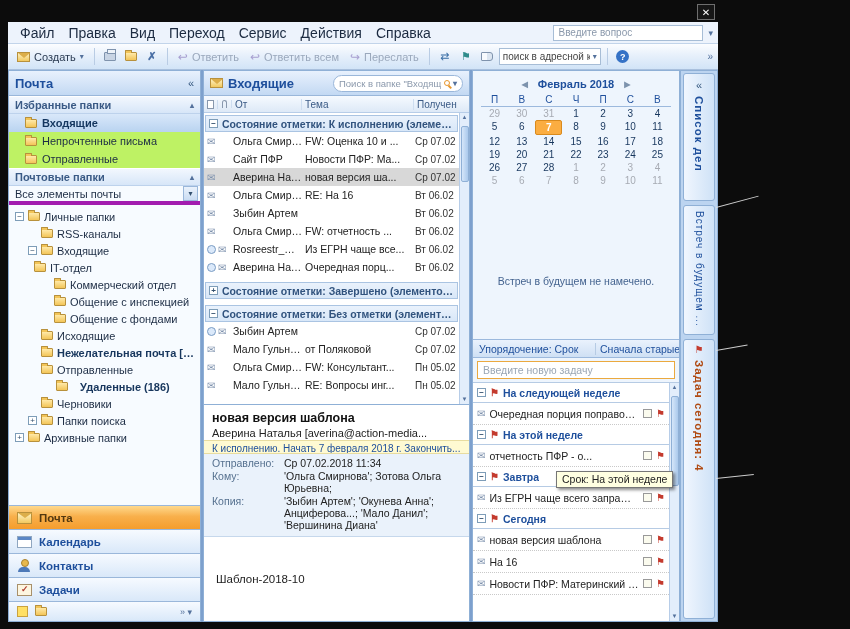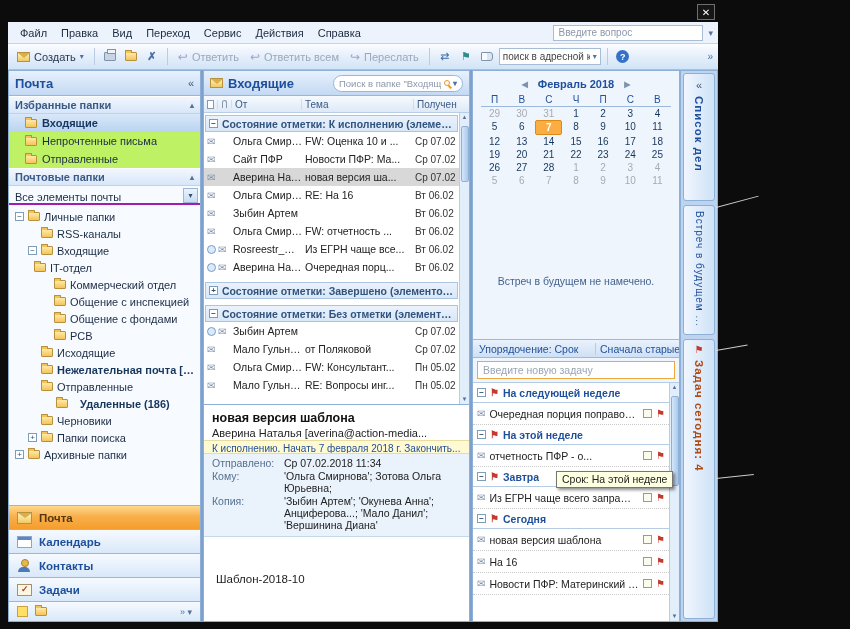--- a/index.html
+++ b/index.html
@@ -4,21 +4,21 @@
 <style>
   *{margin:0;padding:0;box-sizing:border-box;font-family:"Liberation Sans",sans-serif;}
   html,body{background:#000;}
   .screen{position:relative;width:850px;height:629px;background:#0c0c0c;overflow:hidden;}
 
   
   .win-close{position:absolute;left:697px;top:4px;width:18px;height:16px;color:#fff;border:1px solid #6e6e6e;background:#161616;font-size:10px;display:flex;align-items:center;justify-content:center;cursor:pointer;}
 
   
   .menubar{position:absolute;left:8px;top:22px;width:710px;height:22px;background:#edf3fc;border-bottom:1px solid #c2d4ea;display:flex;align-items:center;gap:1px;padding:0 5px;}
-  .menu-item{font-size:11px;color:#1b2a40;padding:2px 7px;white-space:nowrap;}
+  .menu-item{font-size:14px;color:#1b2a40;padding:2px 7px;white-space:nowrap;}
   .question-box{margin-left:auto;width:150px;height:16px;background:#fff;border:1px solid #a7bdd6;font-size:10px;color:#666;padding:0 4px;}
   .question-box::placeholder{color:#8a98ab;}
   .menu-chev{color:#54719c;font-size:9px;margin-left:4px;}
 
   
   .toolbar{position:absolute;left:8px;top:44px;width:710px;height:26px;background:linear-gradient(#fcfdff,#e7f0fb 45%,#d2e4f7);border-bottom:1px solid #a9c0dd;display:flex;align-items:center;padding:0 5px;gap:3px;font-size:11px;color:#2b3b52;}
   .tb-sep{width:1px;height:17px;background:#b9cce4;margin:0 3px;flex:none;}
   .tb-btn{display:flex;align-items:center;gap:4px;padding:2px 4px;border-radius:2px;white-space:nowrap;}
   .tb-btn.disabled{color:#9aa8bc;}
   .tb-ico{display:flex;align-items:center;justify-content:center;width:18px;height:18px;}
@@ -51,21 +51,21 @@
   .bold{font-weight:bold;color:#17365d;}
   .flag{font-size:10px;line-height:10px;flex:none;}
   .flag.red{color:#c43b2e;}
 
   
   .nav-pane{position:absolute;left:8px;top:70px;width:193px;height:552px;background:#eaf2fc;border:1px solid #8fb0d6;display:flex;flex-direction:column;}
   .section-hdr{height:18px;background:linear-gradient(#f2f7fe,#d7e6f8);border-bottom:1px solid #bdd2ec;border-top:1px solid #fff;color:#3a5a85;font-size:11px;font-weight:bold;display:flex;align-items:center;padding:0 6px;flex:none;}
   .section-hdr .chev{margin-left:auto;}
   .fav-item{height:18px;display:flex;align-items:center;gap:5px;padding:0 4px 0 16px;font-size:11px;color:#1c2c44;background:#bef264;flex:none;}
   .fav-item.selected{background:linear-gradient(#d9e8fa,#b9d3f0);font-weight:bold;color:#14365f;}
-  .combo{height:19px;background:#f7fbff;border-bottom:2px solid #a21caf;display:flex;align-items:flex-end;padding:0 2px 0 6px;font-size:11px;color:#1c2c44;flex:none;gap:4px;}
+  .combo{height:19px;background:#f7fbff;border-bottom:4px solid #a21caf;display:flex;align-items:center;padding:0 2px 0 6px;font-size:11px;color:#1c2c44;flex:none;gap:4px;}
   .combo .dd{margin-left:auto;width:15px;height:15px;background:linear-gradient(#eaf2fc,#cadcf2);border:1px solid #9ab7da;color:#33506e;font-size:8px;display:flex;align-items:center;justify-content:center;}
   .tree{flex:1;background:#f7fbff;overflow:hidden;padding-top:3px;}
   .tree-row{height:17px;display:flex;align-items:center;gap:4px;font-size:11px;color:#1c2c44;padding-right:2px;}
   .nav-btn{height:24px;border-top:1px solid #9ab7da;display:flex;align-items:center;gap:7px;padding:0 8px;font-size:11.5px;font-weight:bold;color:#1e4f9c;background:linear-gradient(#f6faff,#d9e8f9);flex:none;}
   .nav-btn.active{background:linear-gradient(#ffd98d,#f8b04c 45%,#f59d2c);color:#53380f;}
   .nav-icons{height:20px;border-top:1px solid #9ab7da;display:flex;align-items:center;gap:7px;padding:0 8px;background:linear-gradient(#f6faff,#d9e8f9);flex:none;color:#54719c;}
   .nico{width:15px;height:12px;position:relative;flex:none;}
   .nico-mail{background:linear-gradient(#fef3c8,#f2c95f);border:1px solid #b8913c;}
   .nico-mail:before{content:"";position:absolute;left:0;top:0;border-style:solid;border-color:#dcae4a transparent transparent transparent;border-width:5px 7px 0 7px;}
   .nico-calendar{background:#fff;border:1px solid #8fa6c0;}
@@ -290,25 +290,20 @@
         </div>
         <div class="tree-row" style="padding-left: 32px;">
           <span class="expspace"></span>
           <span class="folder"></span>
           <span class="lbl">Общение с инспекцией</span>
         </div>
         <div class="tree-row" style="padding-left: 32px;">
           <span class="expspace"></span>
           <span class="folder"></span>
           <span class="lbl">Общение с фондами</span>
-        </div>
-        <div class="tree-row" style="padding-left: 32px;">
-          <span class="expspace"></span>
-          <span class="folder"></span>
-          <span class="lbl">РСВ</span>
         </div>
         <div class="tree-row" style="padding-left: 19px;">
           <span class="expspace"></span>
           <span class="folder"></span>
           <span class="lbl">Исходящие</span>
         </div>
         <div class="tree-row" style="padding-left: 19px;">
           <span class="expspace"></span>
           <span class="folder"></span>
           <span class="lbl bold">Нежелательная почта [21]</span>

